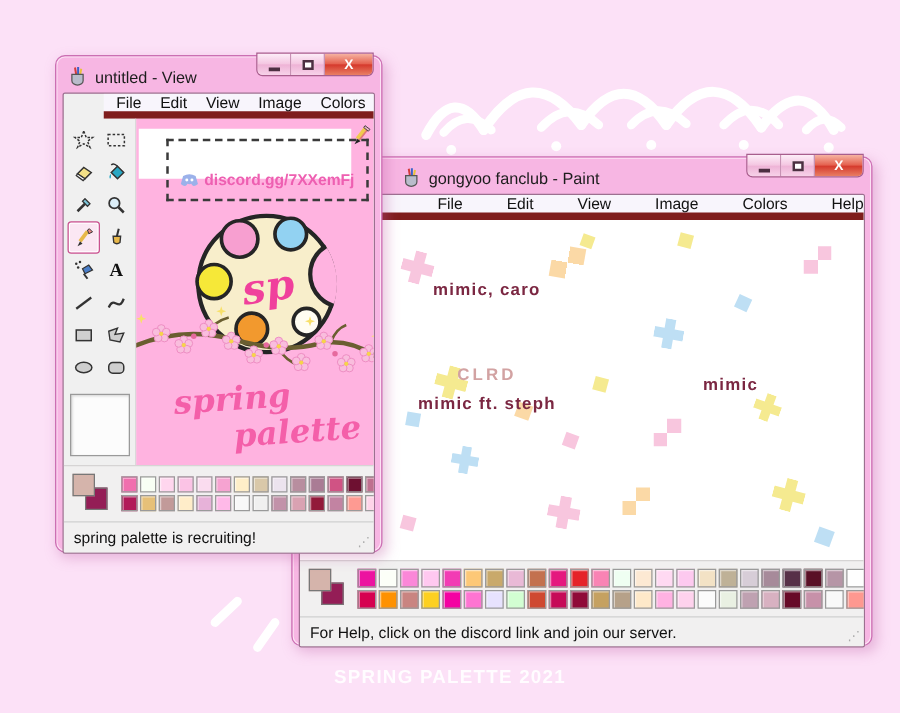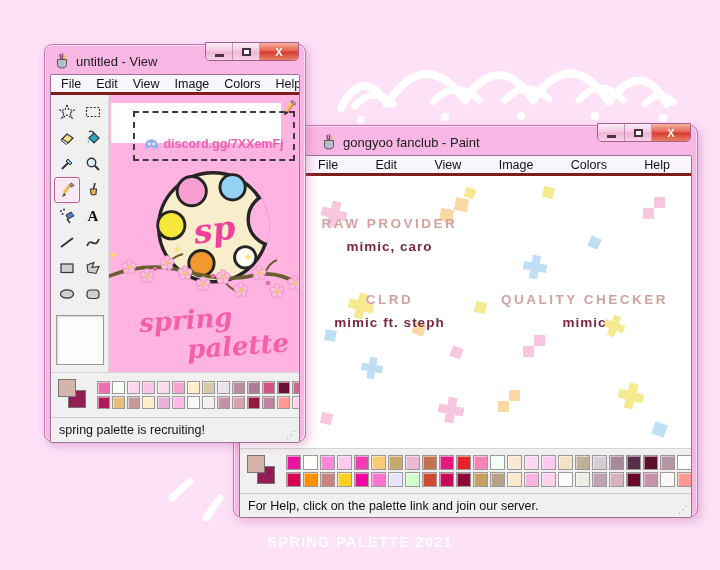--- a/index.html
+++ b/index.html
@@ -19,21 +19,21 @@
   .controls { position:absolute; top:-3px; right:6px; display:flex;
     border:1px solid #a85e8d; border-radius:0 0 5px 5px; overflow:hidden; background:#f4c7e2; }
   .ctl { width:27px; height:17px; display:flex; align-items:center; justify-content:center;
     border-right:1px solid #c793b4; background:linear-gradient(#fdeef8,#f4c6e1 48%,#eeb3d6 52%,#f7d2e9); cursor:pointer; }
   .ctl:last-child { border-right:none; }
   .ctl.close { width:38px; background:linear-gradient(#f6b3a2,#e4604e 48%,#d5392c 52%,#e97f64);
     color:#fff; font-weight:bold; font-size:11px; }
   .min-glyph { width:9px; height:3px; background:#4d2f42; margin-top:7px; }
   .max-glyph { width:9px; height:8px; border:2px solid #4d2f42; background:#fff; }
   .win-body { background:#f0f0f0; border:1px solid #9c7090; border-radius:2px; display:flex; flex-direction:column; overflow:hidden; }
-  .menubar { height:20px; background:#f8f5fc; border-bottom:3px solid #7f1d1d; display:flex; align-items:center; font-size:12.5px; color:#111; }
+  .menubar { height:20px; background:#f8f5fc; border-bottom:6px solid #7f1d1d; display:flex; align-items:center; font-size:12.5px; color:#111;margin-left:32px; }
   .menubar span { cursor:default; }
 
   .colorbox { background:#f1f0f0; border-top:1px solid #d6d4d4; display:flex; align-items:center; padding:3px 4px; gap:6px; }
   .indicator { position:relative; width:36px; height:38px; flex:0 0 auto; }
   .indicator .bgc { position:absolute; left:13px; top:14px; width:18px; height:18px; border:1px solid #777; }
   .indicator .fgc { position:absolute; left:3px; top:3px; width:18px; height:18px; border:1px solid #777; }
   .sw-rows { display:flex; flex-direction:column; gap:2px; }
   .sw-row { display:flex; gap:2px; }
   .sw { display:block; border:1px solid #9a9a9a; box-shadow:inset 1px 1px 0 rgba(255,255,255,.5); }
   .sw-large .sw { width:15px; height:15px; }
@@ -164,31 +164,29 @@
           <div class="deco " style="left: 211px; top: 171px; width: 11px; height: 11px; transform: rotate(20deg); background: rgb(248, 198, 222);"></div>
           <div class="deco plus" style="left: 121px; top: 181px; width: 22px; height: 22px; transform: rotate(10deg); background: rgb(190, 223, 244);"></div>
           <div class="deco " style="left: 258px; top: 214px; width: 22px; height: 22px; transform: rotate(0deg); background: conic-gradient(rgb(251, 217, 166) 0deg, rgb(251, 217, 166) 90deg, transparent 90deg, transparent 180deg, rgb(251, 217, 166) 180deg, rgb(251, 217, 166) 270deg, transparent 270deg);"></div>
           <div class="deco plus" style="left: 378px; top: 207px; width: 26px; height: 26px; transform: rotate(15deg); background: rgb(245, 234, 144);"></div>
           <div class="deco plus" style="left: 198px; top: 221px; width: 26px; height: 26px; transform: rotate(10deg); background: rgb(248, 198, 222);"></div>
           <div class="deco " style="left: 81px; top: 237px; width: 11px; height: 11px; transform: rotate(15deg); background: rgb(248, 198, 222);"></div>
           <div class="deco " style="left: 413px; top: 247px; width: 13px; height: 13px; transform: rotate(20deg); background: rgb(190, 223, 244);"></div>
         </div>
       <div class="roles-grid" id="roles-grid">
           <div class="role">
-            <div class="role-title">RAW PROVIDER</div>
             <div class="role-value">mimic, caro</div>
           </div>
           <div class="role">
           </div>
           <div class="role">
             <div class="role-title">CLRD</div>
             <div class="role-value">mimic ft. steph</div>
           </div>
           <div class="role">
-            <div class="role-title">QUALITY CHECKER</div>
             <div class="role-value">mimic</div>
           </div>
         </div>
     </div>
     <div class="colorbox">
       <div class="indicator">
         <span class="bgc" style="background: rgb(148, 29, 86);"></span>
         <span class="fgc" style="background: rgb(213, 180, 171);"></span>
       </div>
       <div class="sw-rows sw-large">
@@ -240,21 +238,21 @@
             <span class="sw" style="background: rgb(191, 161, 177);"></span>
             <span class="sw" style="background: rgb(216, 177, 193);"></span>
             <span class="sw" style="background: rgb(103, 10, 40);"></span>
             <span class="sw" style="background: rgb(199, 145, 169);"></span>
             <span class="sw" style="background: rgb(249, 249, 249);"></span>
             <span class="sw" style="background: rgb(254, 152, 144);"></span>
           </div>
         </div>
     </div>
     <div class="statusbar" style="height:24px;">
-      <span>For Help, click on the palette link and join our server.</span>
+      <span>For Help, click on the discord link and join our server.</span>
       <span class="grip">⋰</span>
     </div>
   </div>
 </div>
 
 <div class="win" id="win-left">
   <div class="titlebar">
     <svg width="16" height="16" viewBox="0 0 16 16">
       <line x1="6" y1="1" x2="7" y2="7" stroke="#d33a3a" stroke-width="1.6"></line>
       <line x1="8.5" y1="0.5" x2="8.5" y2="7" stroke="#3a62c8" stroke-width="1.6"></line>

